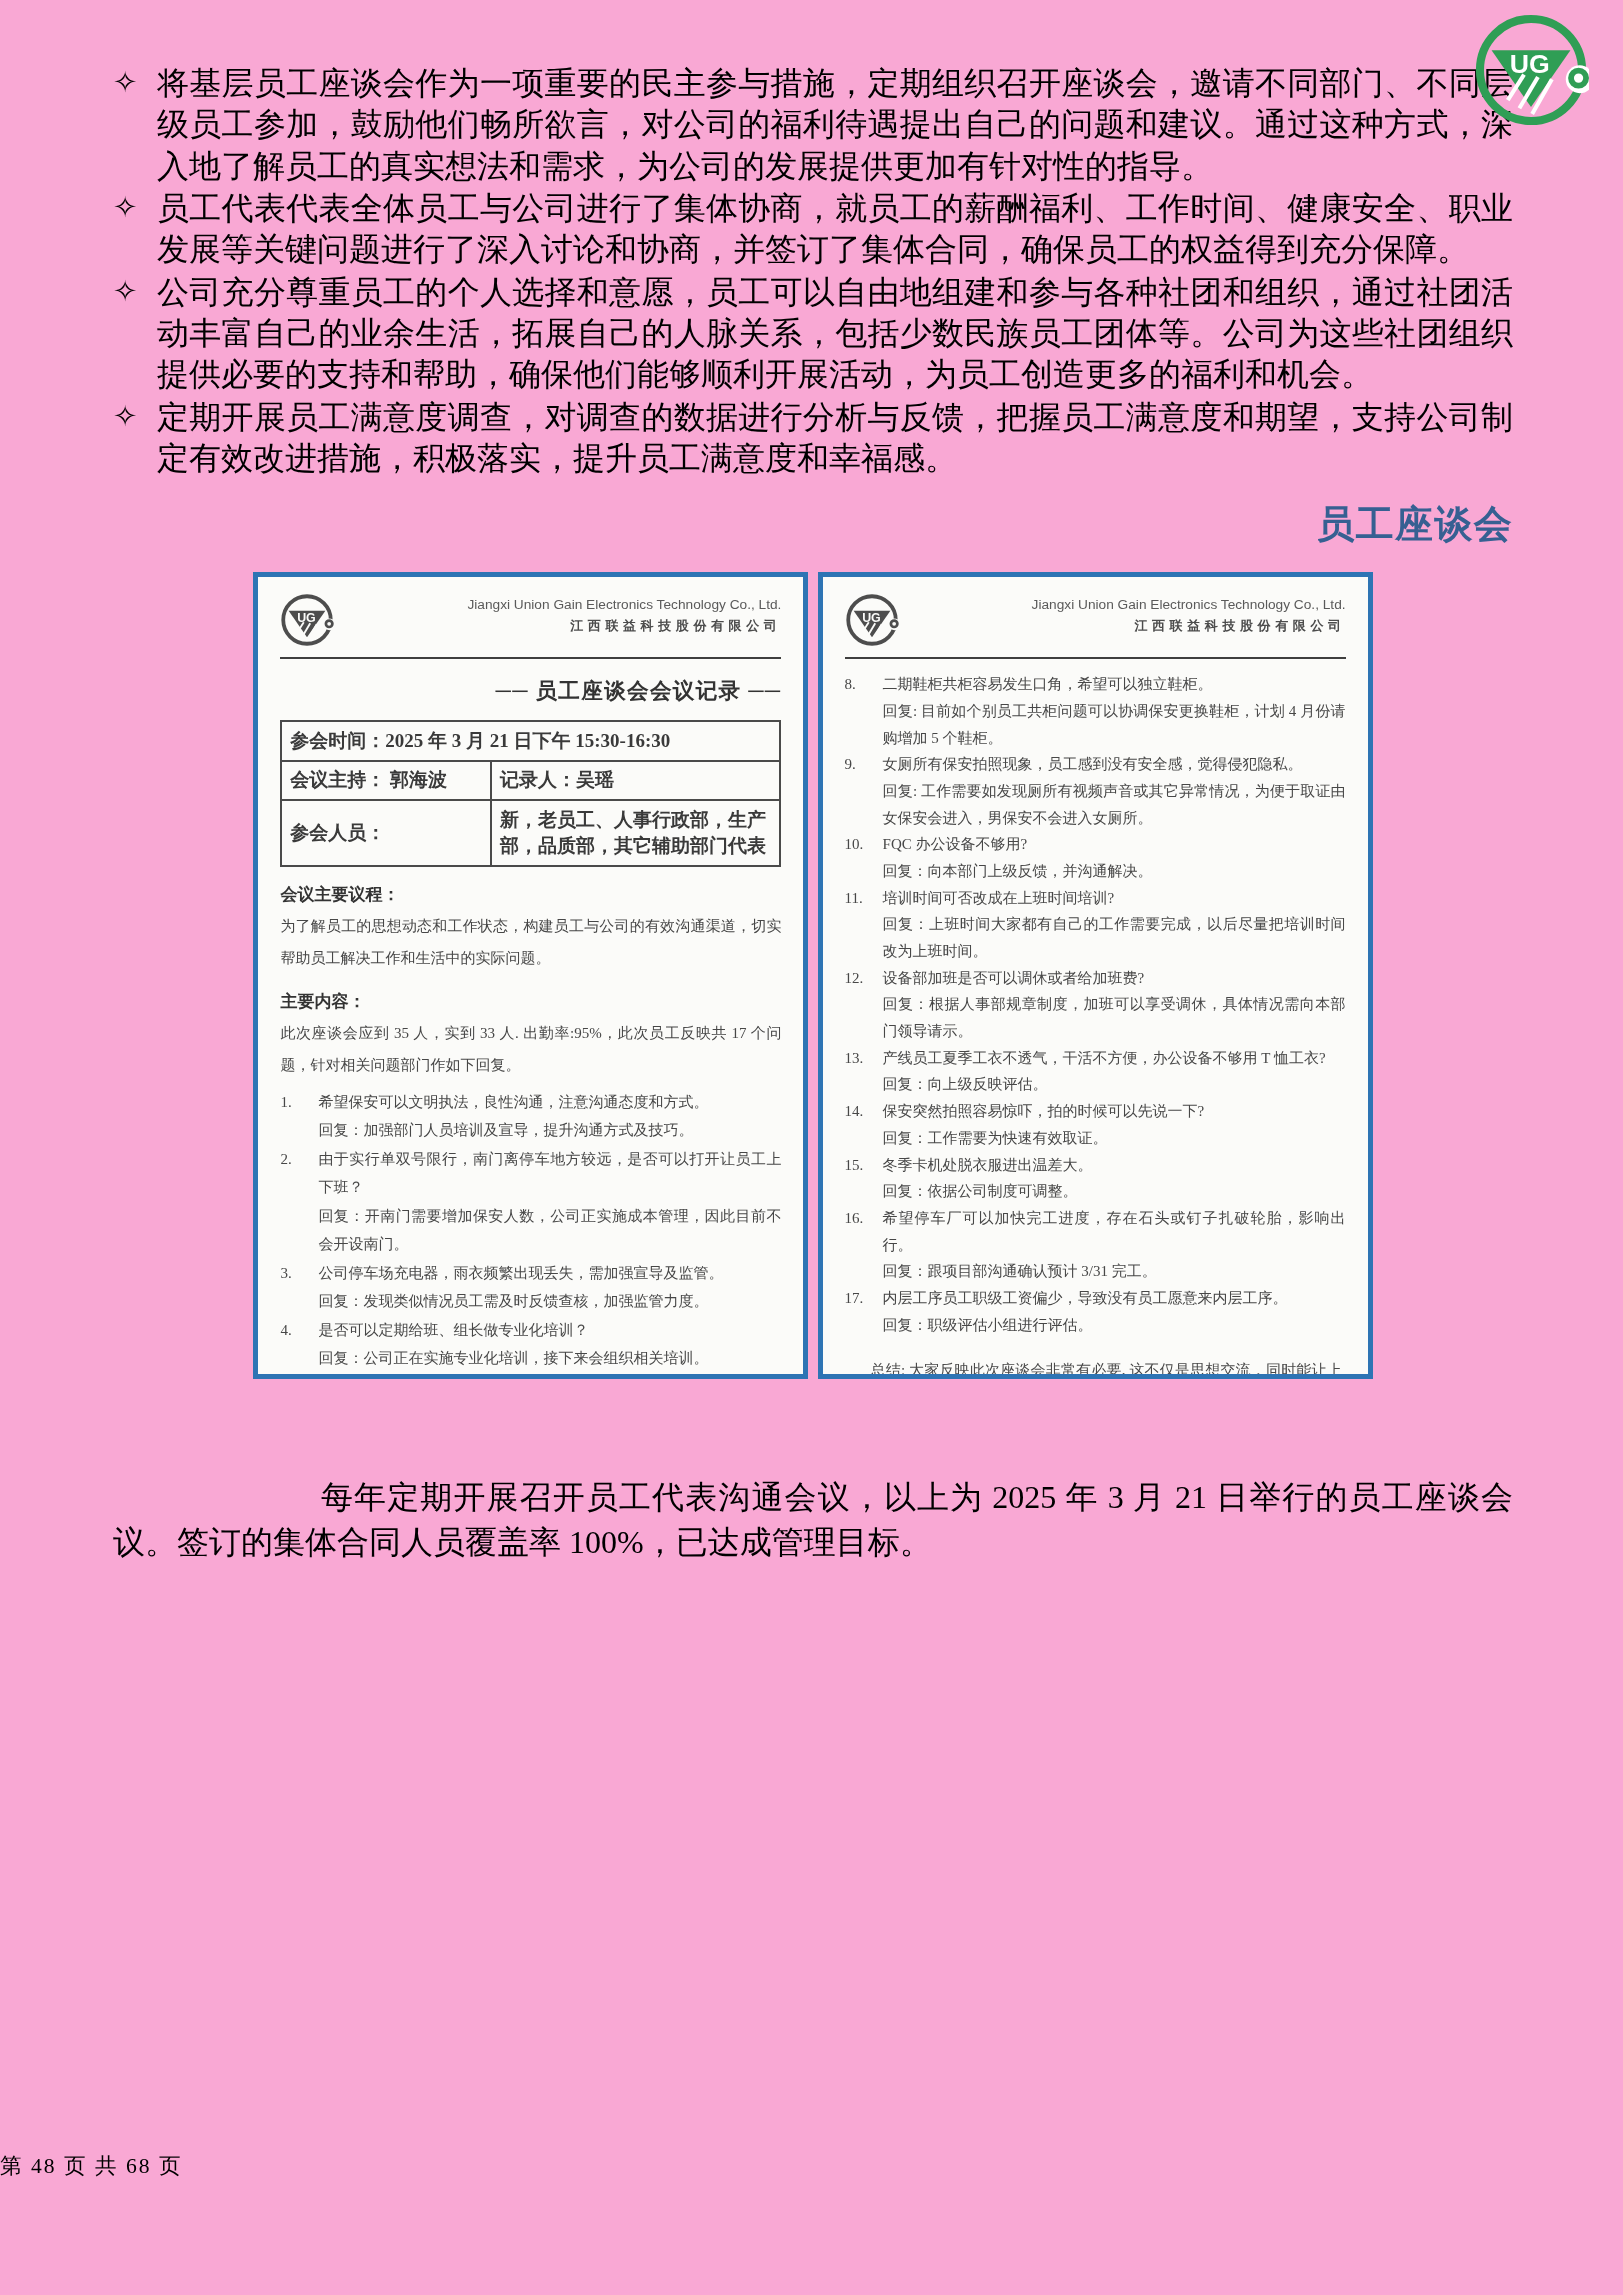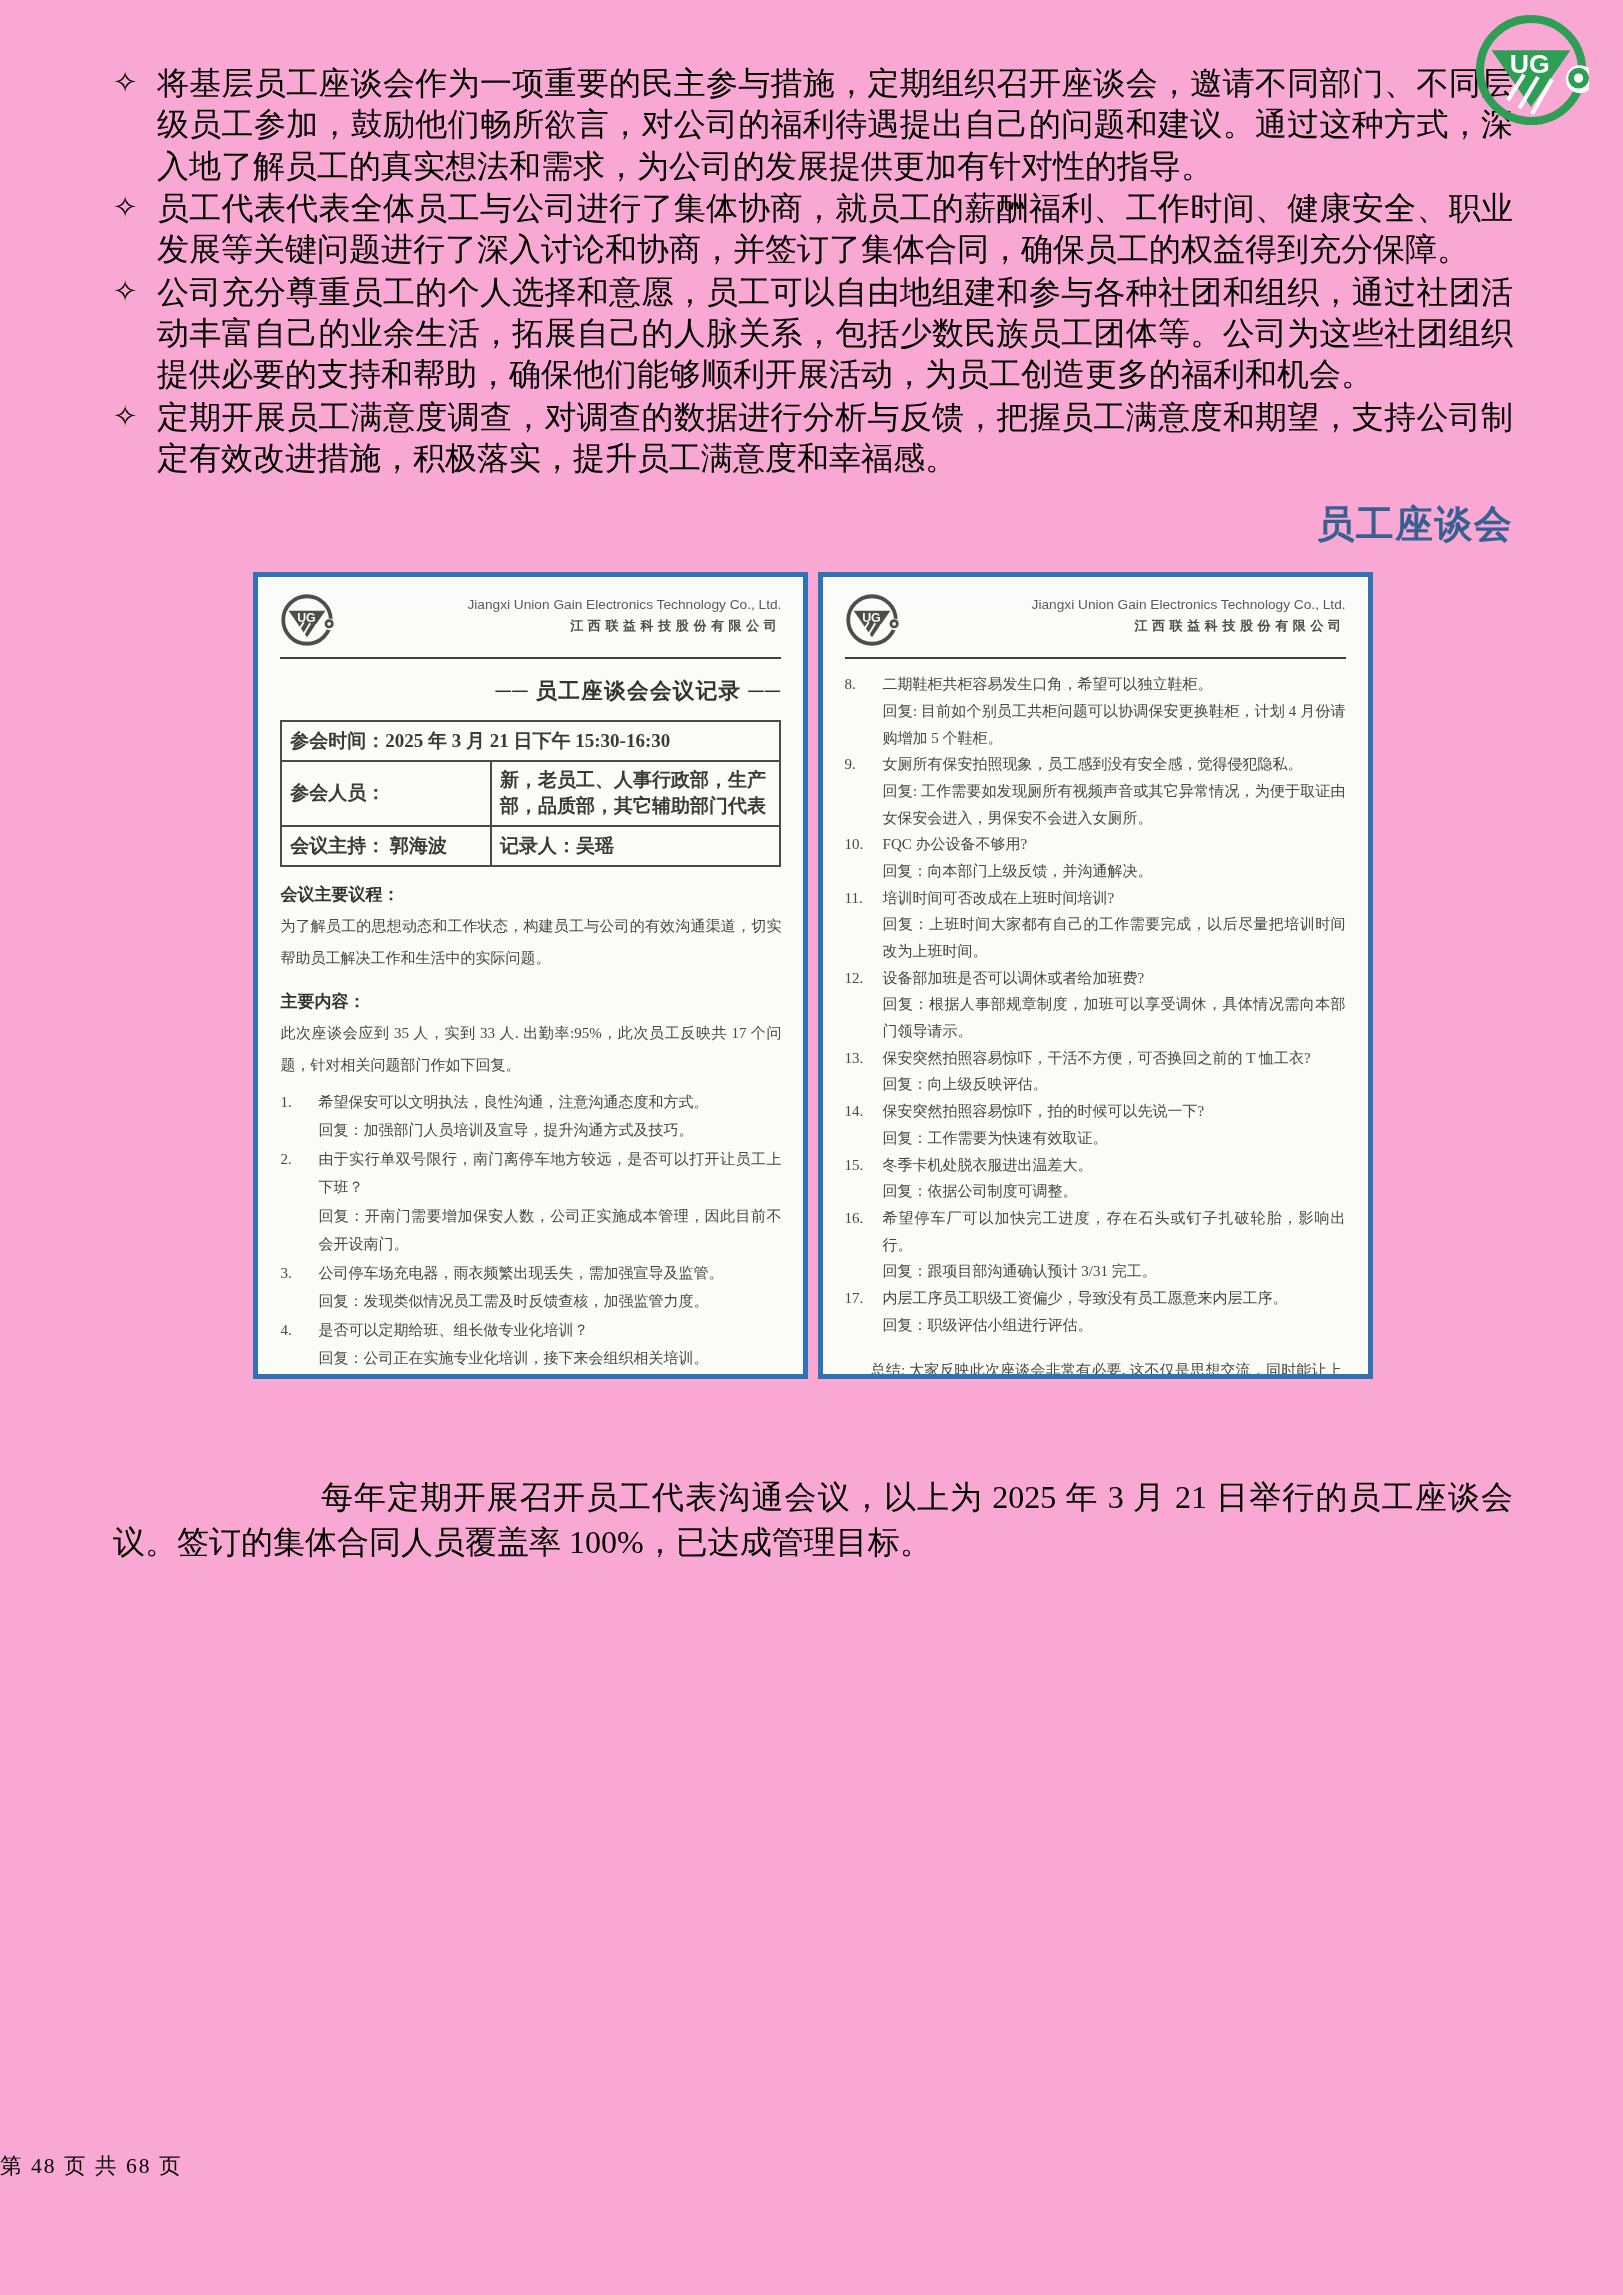--- a/index.html
+++ b/index.html
@@ -126,26 +126,26 @@
         </div>
 
         <div class="doc-title">── 员工座谈会会议记录 ──</div>
 
         <table class="meta">
           <tbody>
               <tr>
             <td colspan="2">参会时间：2025 年 3 月 21 日下午 15:30-16:30</td>
           </tr>
           <tr>
+            <td style="width:42%">会议主持：  郭海波</td>
+            <td>记录人：吴瑶</td>
+          </tr>
+          <tr>
             <td style="width:20%">参会人员：</td>
             <td>新，老员工、人事行政部，生产部，品质部，其它辅助部门代表</td>
-          </tr>
-          <tr>
-            <td style="width:42%">会议主持：  郭海波</td>
-            <td>记录人：吴瑶</td>
           </tr>
         </tbody>
           </table>
 
         <div class="sec-heading">会议主要议程：</div>
         <div class="scan-para">为了解员工的思想动态和工作状态，构建员工与公司的有效沟通渠道，切实帮助员工解决工作和生活中的实际问题。</div>
 
         <div class="sec-heading">主要内容：</div>
         <div class="scan-para">此次座谈会应到 35 人，实到 33 人. 出勤率:95%，此次员工反映共 17 个问题，针对相关问题部门作如下回复。</div>
 
@@ -239,21 +239,21 @@
             <div class="scan-item">
             <div class="q">
               <span class="no">12.</span>
               <span class="qt">设备部加班是否可以调休或者给加班费?</span>
             </div>
             <div class="a">回复：根据人事部规章制度，加班可以享受调休，具体情况需向本部门领导请示。</div>
           </div>
             <div class="scan-item">
             <div class="q">
               <span class="no">13.</span>
-              <span class="qt">保安突然拍照容易惊吓，干活不方便，可否换回之前的 T 恤工衣?</span>
+              <span class="qt">产线员工夏季工衣不透气，干活不方便，办公设备不够用 T 恤工衣?</span>
             </div>
             <div class="a">回复：向上级反映评估。</div>
           </div>
             <div class="scan-item">
             <div class="q">
               <span class="no">14.</span>
               <span class="qt">保安突然拍照容易惊吓，拍的时候可以先说一下?</span>
             </div>
             <div class="a">回复：工作需要为快速有效取证。</div>
           </div>

